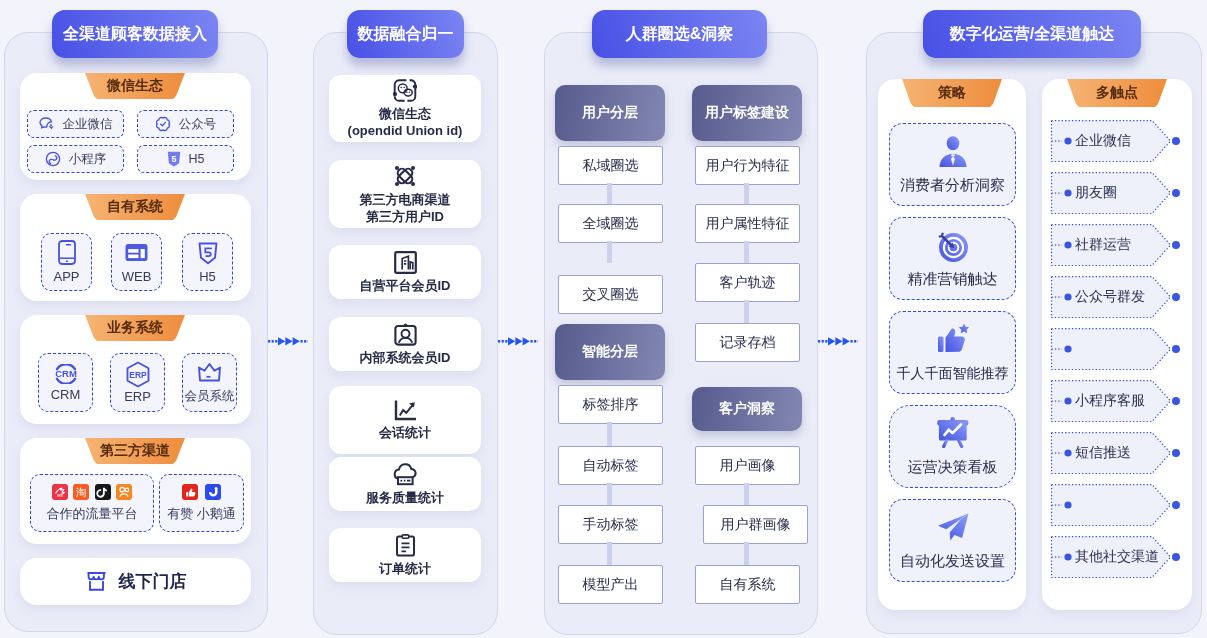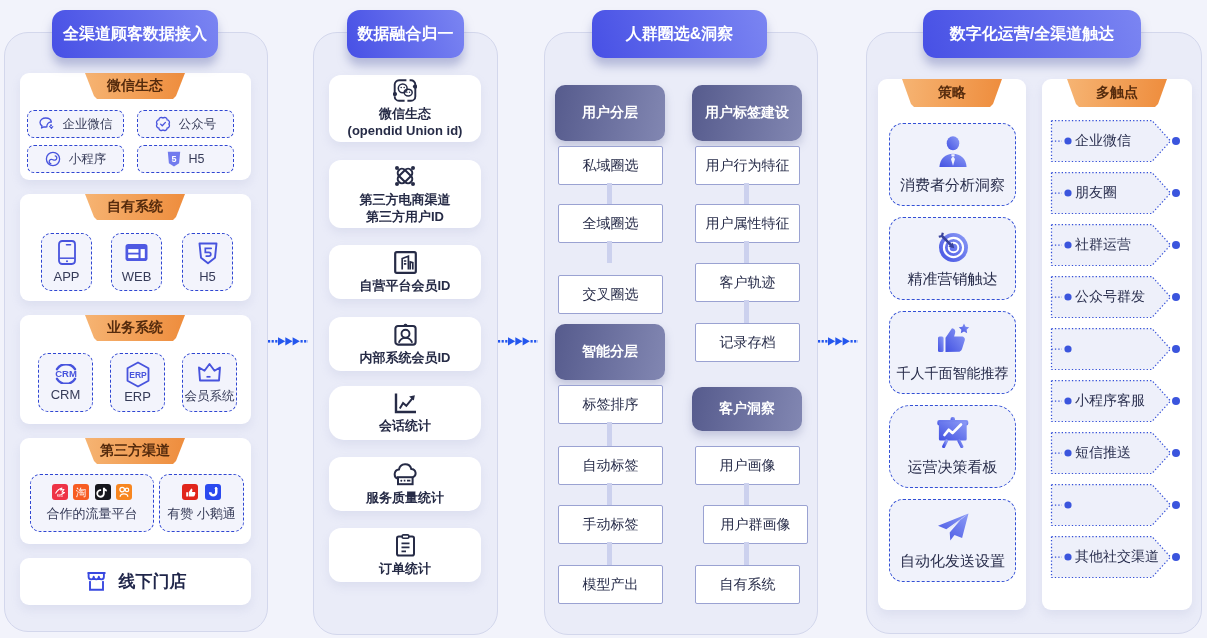--- a/index.html
+++ b/index.html
@@ -4,21 +4,21 @@
 <style>
   html,body{margin:0;padding:0;}
   body{width:1207px;height:638px;position:relative;overflow:hidden;
        background:#f2f3fb;font-family:"Liberation Sans",sans-serif;}
   .panel{position:absolute;background:#eaecf8;border:1px solid #d3d7ec;border-radius:24px;}
   .pill{position:absolute;height:48px;border-radius:13px;top:10px;
         background:linear-gradient(70deg,#4750e5 0%,#7b85f2 100%);
         color:#fff;font-weight:bold;font-size:16px;
         display:flex;align-items:center;justify-content:center;
         box-shadow:0 8px 10px rgba(130,138,190,.5);z-index:5;}
-  .card{position:absolute;background:#fff;border-radius:9px;
+  .card{position:absolute;background:#fff;border-radius:17px;
         box-shadow:0 5px 10px rgba(150,155,200,.16);}
   .trap{position:absolute;top:0;height:26px;
         background:linear-gradient(96deg,#f6b473 0%,#ee8c3c 100%);
         clip-path:polygon(0 0,100% 0,calc(100% - 9px) calc(100% - 3px),calc(100% - 12px) 100%,12px 100%,9px calc(100% - 3px));
         display:flex;align-items:center;justify-content:center;
         font-size:14px;font-weight:bold;color:#552b0d;}
   .chip{position:absolute;border:1px dashed #2f46d2;border-radius:7px;background:#f3f4fc;
         display:flex;align-items:center;justify-content:center;
         font-size:12.5px;color:#363b58;}
   .vchip{position:absolute;border:1px dashed #2f46d2;border-radius:10px;background:#f3f4fc;
@@ -284,21 +284,21 @@
     </svg>
   自营平台会员ID</div>
 <div class="c2card" style="top:317px;height:54px;">
   <svg width="23" height="23" viewBox="0 0 23 23" style="margin-bottom:3px;">
       <rect x="1.4" y="3" width="20.2" height="18.6" rx="2.6" fill="none" stroke="#262b46" stroke-width="2.1"></rect>
       <rect x="9.6" y=".7" width="3.8" height="3.4" rx="1.5" fill="#262b46"></rect>
       <circle cx="11.5" cy="10.7" r="4" fill="none" stroke="#262b46" stroke-width="1.9"></circle>
       <path d="M4.8 19.8c1-3.1 3.4-4.9 6.7-4.9s5.7 1.8 6.7 4.9" fill="none" stroke="#262b46" stroke-width="1.9"></path>
     </svg>
   内部系统会员ID</div>
-<div class="c2card" style="top:386px;height:54px;border-radius:15px;">
+<div class="c2card" style="top:386px;height:68px;">
   <svg width="23" height="22" viewBox="0 0 23 22" style="margin-bottom:3px;">
       <path d="M2 1.5v18.5h20" fill="none" stroke="#262b46" stroke-width="2.4"></path>
       <path d="M5.8 16.5l3.3-5.4 3.2 2.7 6.3-7.6" fill="none" stroke="#262b46" stroke-width="2"></path>
       <polygon points="20.9,3.3 15.1,4.4 19.8,8.6" fill="#262b46"></polygon>
     </svg>
   会话统计</div>
 <div class="c2card" style="top:457px;height:54px;">
   <svg width="25" height="23" viewBox="0 0 25 23" style="margin-bottom:3px;">
       <path d="M5.2 15.8A4.8 4.8 0 0 1 6 6.4a6.3 6.3 0 0 1 12.3-.5 4.35 4.35 0 0 1 1.5 8.4" fill="none" stroke="#262b46" stroke-width="2"></path>
       <rect x="5" y="14.2" width="14.6" height="7" fill="none" stroke="#262b46" stroke-width="2"></rect>

